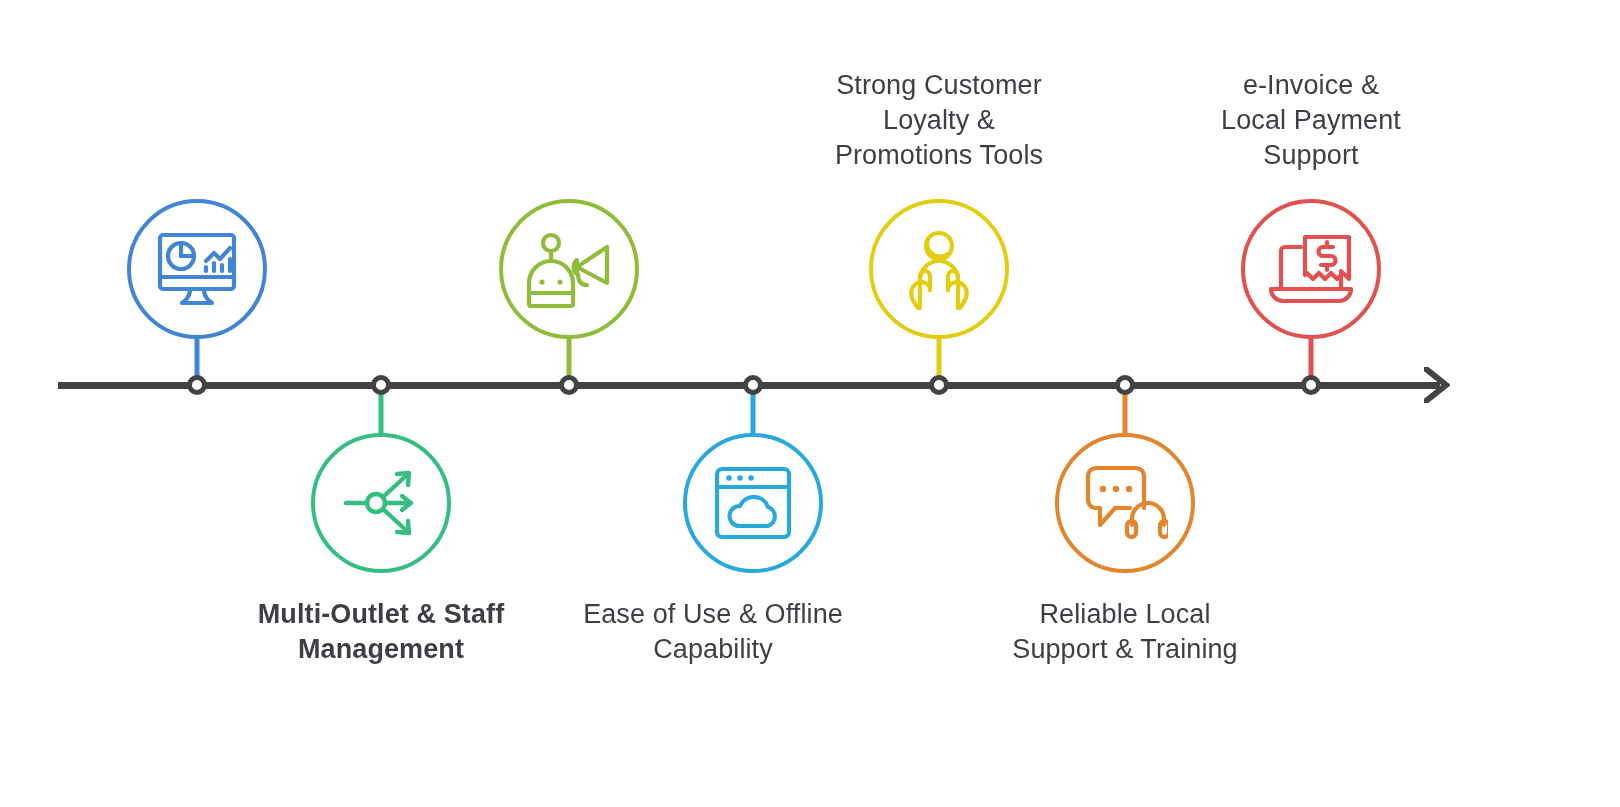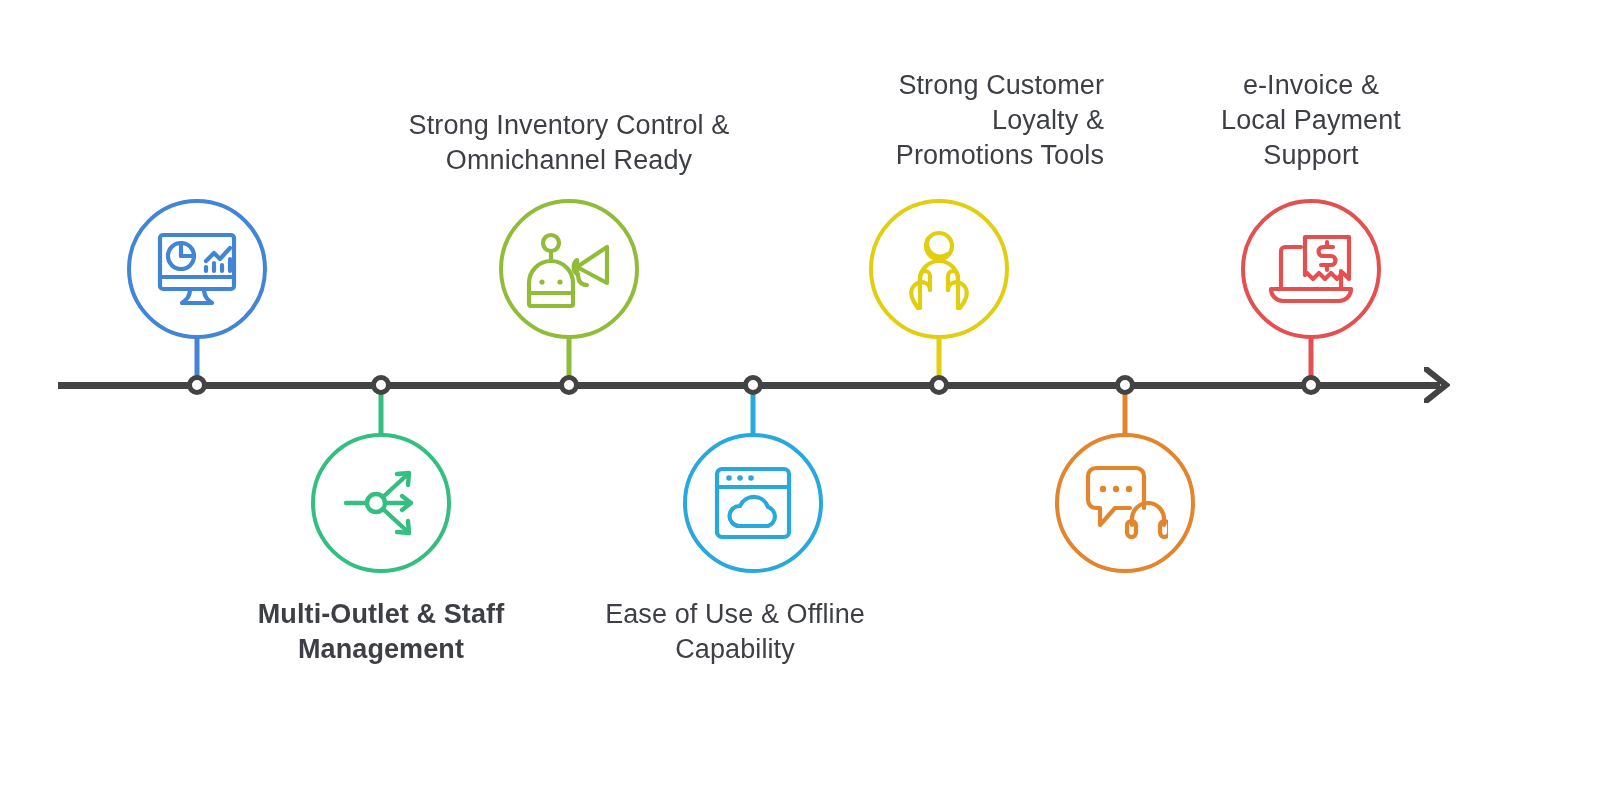--- a/index.html
+++ b/index.html
@@ -127,22 +127,20 @@
         <line x1="43" y1="35" x2="68" y2="12"></line>
         <polyline points="68,23 69,11 57,12"></polyline>
         <line x1="43" y1="47" x2="68" y2="70"></line>
         <polyline points="57,70 69,71 68,59"></polyline>
       </g>
     </svg>
   </div>
   <div class="node-label" style="left:381px; top:597px; width:340px;font-weight:bold;">Multi-Outlet &amp; Staff
 Management</div>
 
-  <div class="node-label" style="left:569px; top:108px; width:400px;">Strong Inventory Control &amp;
-Omnichannel Ready</div>
   <div class="stem" style="left:569px; top:335px; height:50px; background:#90bc3a;"></div>
   <div class="icon-circle" style="left:569px; top:199px; border-color:#90bc3a;">
     <svg width="88" height="84" viewBox="0 0 88 84">
       <g fill="none" stroke="#90bc3a" stroke-width="4.2" stroke-linecap="round" stroke-linejoin="round">
         <circle cx="26" cy="16" r="8"></circle>
         <line x1="26" y1="24" x2="26" y2="34"></line>
         <path d="M4 66 L4 56 A22 22 0 0 1 48 56 L48 66"></path>
         <rect x="4" y="66" width="44" height="13" rx="2"></rect>
         <circle cx="17" cy="55" r="2.6" fill="#90bc3a" stroke="none"></circle>
         <circle cx="35" cy="55" r="2.6" fill="#90bc3a" stroke="none"></circle>
@@ -159,24 +157,24 @@
       <g fill="none" stroke="#29a8dd" stroke-width="4.2" stroke-linecap="round" stroke-linejoin="round">
         <rect x="5" y="5" width="72" height="68" rx="5"></rect>
         <line x1="5" y1="23" x2="77" y2="23"></line>
         <circle cx="17" cy="14" r="2.8" fill="#29a8dd" stroke="none"></circle>
         <circle cx="28" cy="14" r="2.8" fill="#29a8dd" stroke="none"></circle>
         <circle cx="39" cy="14" r="2.8" fill="#29a8dd" stroke="none"></circle>
         <path d="M27 62 A10 10 0 0 1 28 42 A15 15 0 0 1 56 43 A10 10 0 0 1 56 62 Z"></path>
       </g>
     </svg>
   </div>
-  <div class="node-label" style="left:735px; top:597px; width:360px;">Ease of Use &amp; Offline
+  <div class="node-label" style="left:713px; top:597px; width:360px;">Ease of Use &amp; Offline
 Capability</div>
 
-  <div class="node-label" style="left:939px; top:68px; width:330px;text-align:right;">Strong Customer
+  <div class="node-label" style="left:939px; top:68px; width:330px;">Strong Customer
 Loyalty &amp;
 Promotions Tools</div>
   <div class="stem" style="left:939px; top:335px; height:50px; background:#e2cd10;"></div>
   <div class="icon-circle" style="left:939px; top:199px; border-color:#e2cd10;">
     <svg width="86" height="82" viewBox="0 0 86 82">
       <g fill="none" stroke="#e2cd10" stroke-width="4.2" stroke-linecap="round" stroke-linejoin="round">
         <circle cx="43" cy="18" r="13"></circle>
         <path d="M32 11 A13 13 0 0 0 52 26"></path>
         <path d="M24 52 A19 19 0 0 1 62 52"></path>
         <path d="M24 80 L24 48 A5 5 0 0 1 34 48 L34 62"></path>
@@ -194,20 +192,22 @@
         <path d="M62 45 L62 13 A8 8 0 0 0 54 5 L14 5 A8 8 0 0 0 6 13 L6 37 A8 8 0 0 0 14 45 L18 45 L18 62 L33 45 L48 45"></path>
         <circle cx="21" cy="26" r="3.2" fill="#e2852c" stroke="none"></circle>
         <circle cx="34" cy="26" r="3.2" fill="#e2852c" stroke="none"></circle>
         <circle cx="47" cy="26" r="3.2" fill="#e2852c" stroke="none"></circle>
         <path d="M50 62 L50 56 A16 16 0 0 1 82 56 L82 62"></path>
         <rect x="45" y="58" width="9" height="16" rx="4.5"></rect>
         <rect x="78" y="58" width="9" height="16" rx="4.5"></rect>
       </g>
     </svg>
   </div>
+  <div class="node-label" style="left:1125px; top:597px; width:340px;">Reliable Local
+Support &amp; Training</div>
 
   <div class="node-label" style="left:1311px; top:68px; width:300px;">e-Invoice &amp;
 Local Payment
 Support</div>
   <div class="stem" style="left:1311px; top:335px; height:50px; background:#e2514f;"></div>
   <div class="icon-circle" style="left:1311px; top:199px; border-color:#e2514f;">
     <svg width="88" height="80" viewBox="0 0 88 80">
       <g fill="none" stroke="#e2514f" stroke-width="4.2" stroke-linecap="round" stroke-linejoin="round">
         <path d="M14 60 L14 22 A4 4 0 0 1 18 18 L34 18"></path>
         <path d="M74 42 L74 60"></path>

